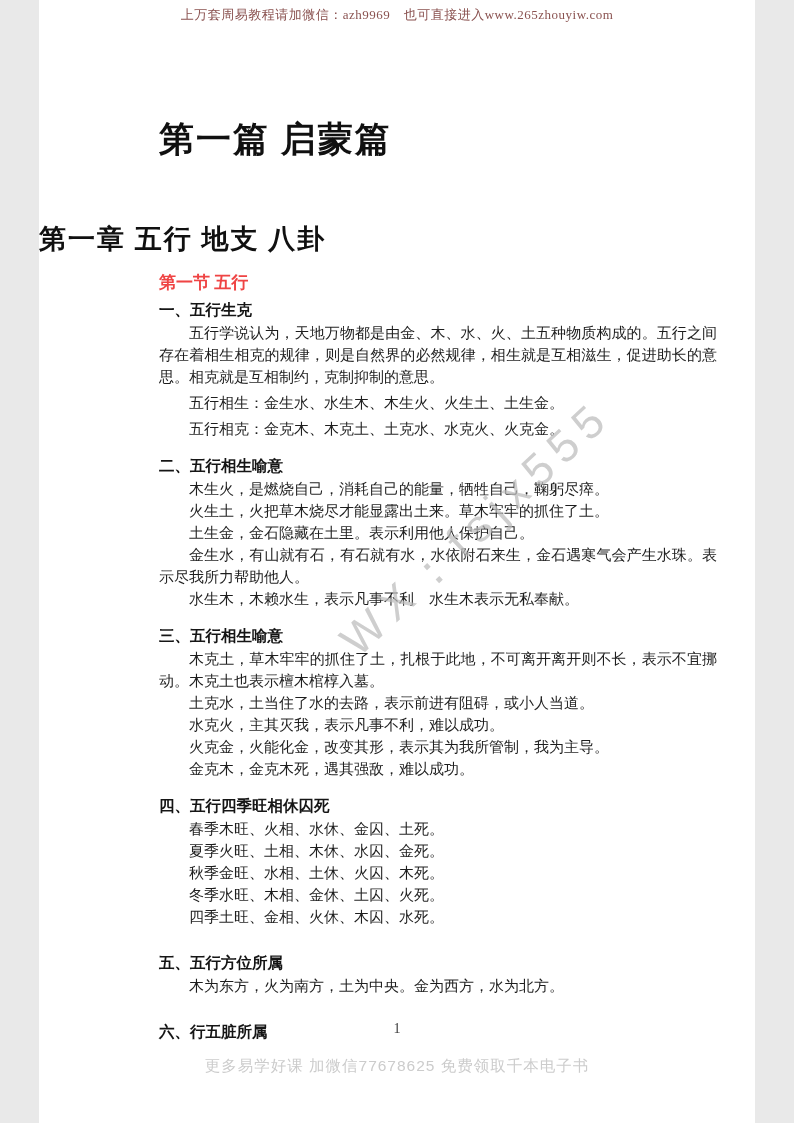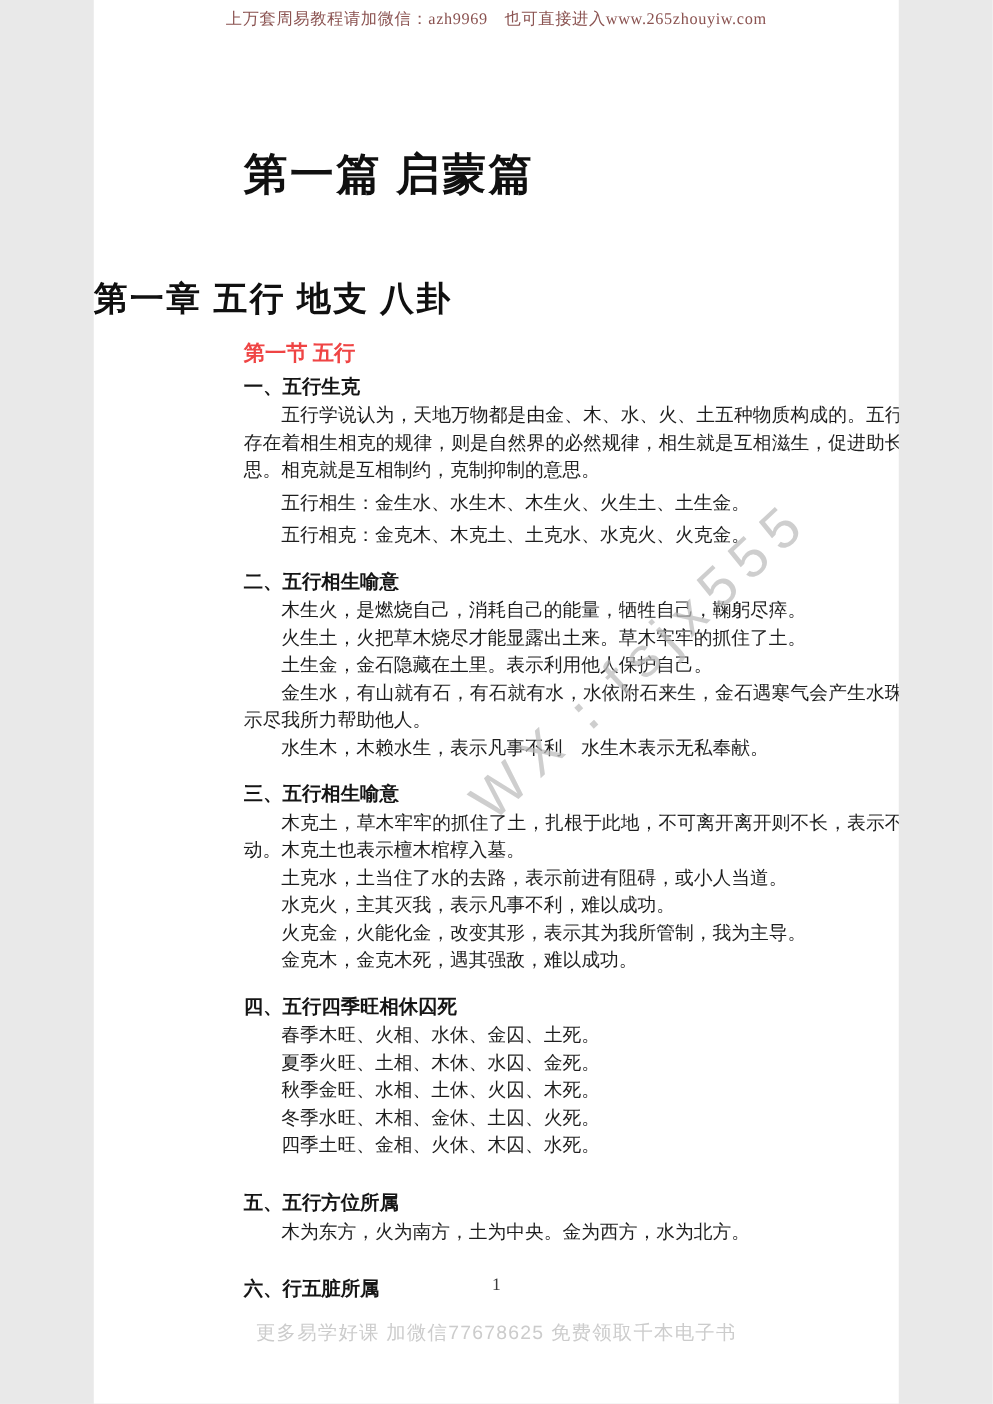--- a/index.html
+++ b/index.html
@@ -1,18 +1,18 @@
 <!DOCTYPE html>
 <html><head>
 <meta charset="utf-8">
 <style>
   html,body{margin:0;padding:0;background:#e9e9e9;}
   .page{
     position:relative;
-    width:644px;height:1123px;
+    width:716px;height:1123px;
     margin:0 auto;
     background:#ffffff;
     overflow:hidden;
     font-family:"Liberation Serif","DejaVu Serif",serif;
     color:#1e1e1e;
   }
   .header{
     position:absolute;top:6px;left:0;width:100%;
     text-align:center;
     font-size:13px;letter-spacing:.5px;

